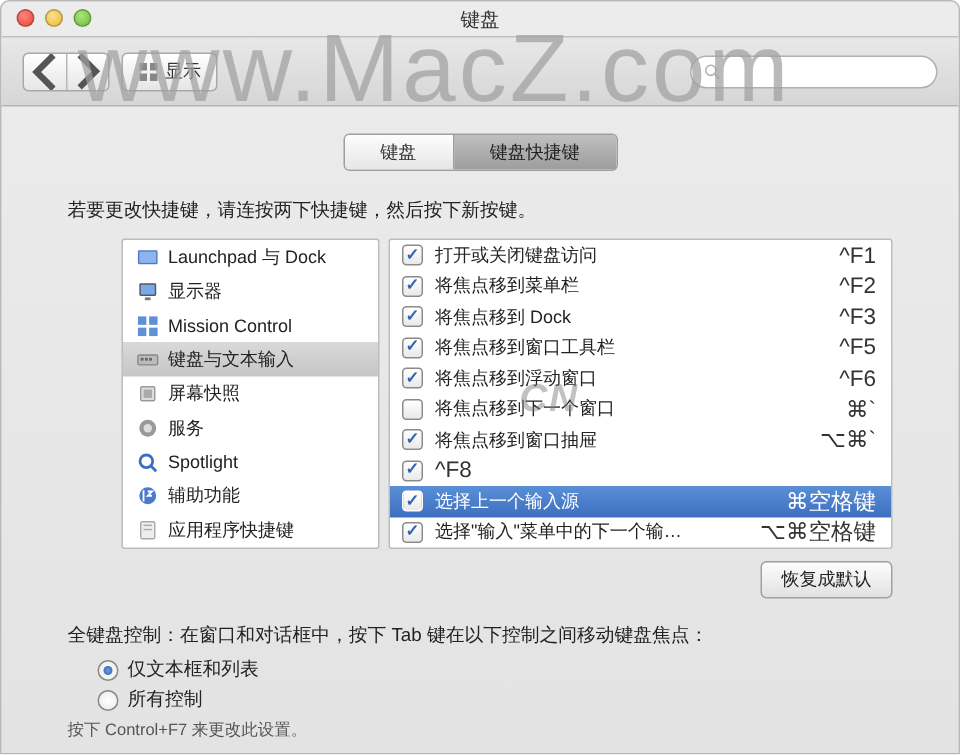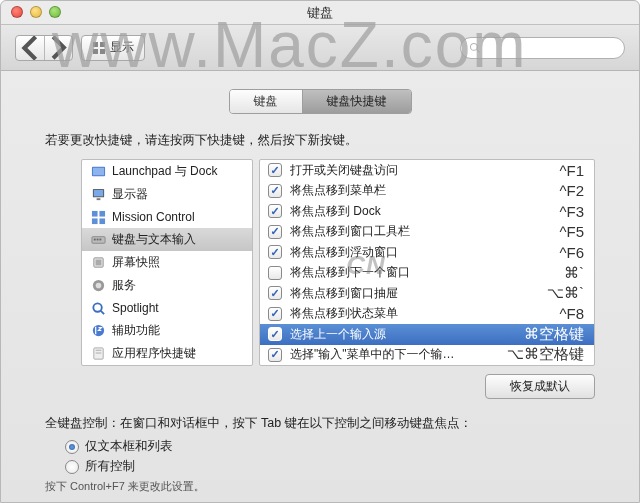--- a/index.html
+++ b/index.html
@@ -47,21 +47,21 @@
 .row.sel { background: linear-gradient(#5a8fd6,#3c6fc0); color: #fff; }
 .row .cb { width: 14px; height: 14px; border: 1px solid #8a8a8a; border-radius: 3px; background: linear-gradient(#fff,#e9e9e9); margin-right: 8px; display: flex; align-items: center; justify-content: center; }
 .row.sel .cb { border-color: #fff; }
 .row .cb.on::after { content: "✓"; font-size: 11px; color: #3364b5; font-weight: bold; line-height: 1; }
 .row.sel .cb.on::after { color: #3364b5; }
 .row .label { flex: 1; white-space: nowrap; overflow: hidden; text-overflow: ellipsis; }
 .row .key { font-size: 15px; color: #333; text-align: center; }
 .row.sel .key { color: #fff; }
 
 .btnrow { text-align: right; margin-top: 8px; }
-.pushbtn { display: inline-block; padding: 3px 24px; border: 1px solid #a0a0a0; border-radius: 4px; background: linear-gradient(#fdfdfd,#e1e1e1); font-size: 12px; color: #222; }
+.pushbtn { display: inline-block; padding: 3px 13px; border: 1px solid #a0a0a0; border-radius: 4px; background: linear-gradient(#fdfdfd,#e1e1e1); font-size: 12px; color: #222; }
 
 .fk { margin-top: 16px; font-size: 12.5px; color: #222; }
 .radios { margin: 6px 0 4px 20px; }
 .radio { display: flex; align-items: center; gap: 6px; font-size: 12.5px; margin-bottom: 3px; }
 .rdot { width: 14px; height: 14px; border: 1px solid #888; border-radius: 50%; background: radial-gradient(#fff,#e8e8e8); display: flex; align-items: center; justify-content: center; }
 .rdot.on::after { content: ""; width: 6px; height: 6px; border-radius: 50%; background: radial-gradient(#6a9de0,#2f5da8); }
 .note { font-size: 11px; color: #555; margin-top: 2px; }
 
 .watermark-cn { position: absolute; left: 338px; top: 250px; font-size: 26px; font-style: italic; font-weight: bold; color: rgba(120,120,120,0.45); letter-spacing: 1px; pointer-events: none; z-index: 40; font-family: Arial; }
 </style>
@@ -243,21 +243,20 @@
             <span class="label">将焦点移到下一个窗口</span>
             <span class="key">⌘`</span>
           </div>
           <div class="row">
             <span class="cb on"></span>
             <span class="label">将焦点移到窗口抽屉</span>
             <span class="key">⌥⌘`</span>
           </div>
           <div class="row">
             <span class="cb on"></span>
-            <span class="label">将焦点移到状态菜单</span>
             <span class="key">^F8</span>
           </div>
           <div class="row sel">
             <span class="cb on"></span>
             <span class="label">选择上一个输入源</span>
             <span class="key">⌘空格键</span>
           </div>
           <div class="row">
             <span class="cb on"></span>
             <span class="label">选择"输入"菜单中的下一个输…</span>

